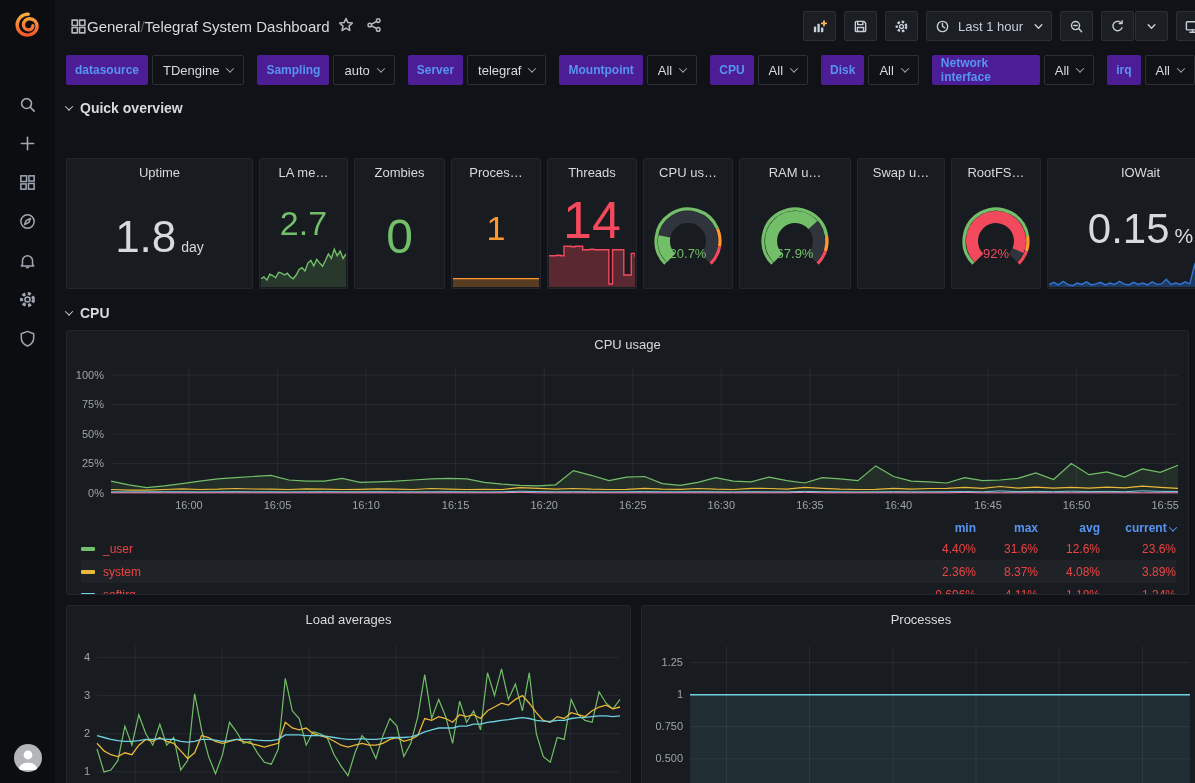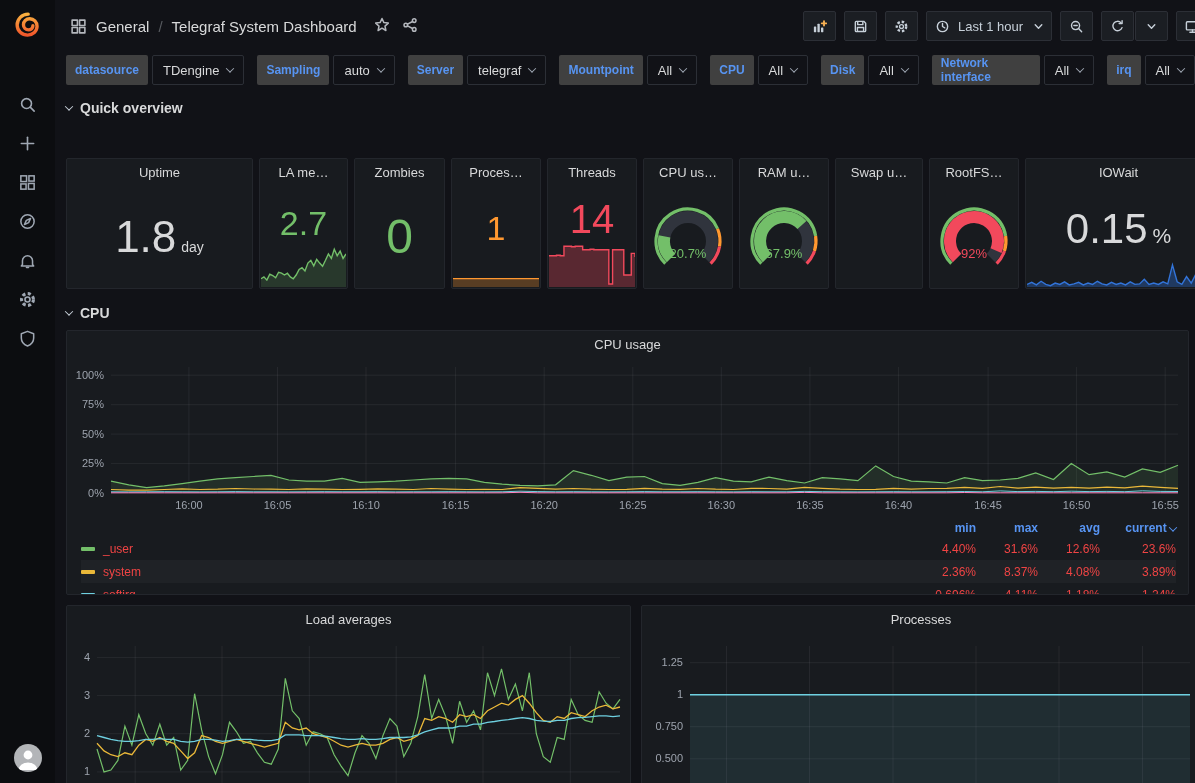--- a/index.html
+++ b/index.html
@@ -8,35 +8,35 @@
   
   .sidebar{position:absolute;left:0;top:0;width:55px;height:783px;background:#0c0d10;z-index:5;}
   .logo{position:absolute;left:14px;top:11px;width:27px;height:27px;}
   .snav{position:absolute;top:85px;left:0;width:55px;display:flex;flex-direction:column;}
   .sicon{width:55px;height:39px;display:flex;align-items:center;justify-content:center;color:#9fa7b3;cursor:pointer;}
   .sicon svg{width:19px;height:19px;}
   .avatar{position:absolute;left:13px;bottom:10px;width:30px;height:30px;cursor:pointer;}
   
   .main{position:absolute;left:55px;top:0;width:1140px;height:783px;}
   .topnav{height:52px;display:flex;align-items:center;justify-content:space-between;padding:0 0 0 15px;}
-  .crumb{display:flex;align-items:center;gap:9px;font-size:15px;}
+  .crumb{display:flex;align-items:center;font-size:15px;}
   .crumb .icon16{width:17px;height:17px;color:#b4b7bd;}
   .crumb-sep{color:#585b60;}
   .crumb-link,.crumb-title{color:#d8d9da;cursor:pointer;}
   .crumb-actions{display:flex;align-items:center;gap:12px;margin-left:8px;color:#b4b7bd;}
   .crumb-actions svg{width:16px;height:16px;cursor:pointer;}
   .toolbar{display:flex;align-items:center;}
   .toolbtn{height:30px;min-width:30px;padding:0 8px;margin-left:8px;background:#1b1e23;border:1px solid #2c2f36;border-radius:2px;display:flex;align-items:center;gap:8px;color:#c7d0d9;font-size:13px;cursor:pointer;box-sizing:border-box;}
   .toolbtn svg{width:15px;height:15px;flex:none;}
   .toolbtn.joined{margin-left:1px;}
   .toolbtn:last-child{margin-right:-14px;}
   
   .submenu{height:36px;display:flex;align-items:center;gap:13px;padding-left:11px;}
   .fpair{display:flex;align-items:center;gap:4px;}
-  .f-label{height:30px;display:flex;align-items:center;padding:0 9px;background:#404040;border-radius:2px;color:#5794f2;font-size:12px;font-weight:600;cursor:default;}
+  .f-label{height:30px;display:flex;align-items:center;padding:0 9px;background:#4c1d95;border-radius:2px;color:#5794f2;font-size:12px;font-weight:600;cursor:default;}
   .f-value{height:30px;display:flex;align-items:center;gap:8px;padding:0 10px;background:#111217;border:1px solid #2c2f36;border-radius:2px;color:#d8d9da;font-size:13px;cursor:pointer;box-sizing:border-box;}
   .chev{display:inline-block;width:5px;height:5px;border-right:1.5px solid #9fa7b3;border-bottom:1.5px solid #9fa7b3;transform:rotate(45deg) translate(-1px,-1px);}
   .chev.lit{border-color:#5794f2;}
   .chev.white{border-color:#c7d0d9;}
   
   .content{padding:6px 0 0 11px;overflow:hidden;height:689px;}
   .sec{display:flex;align-items:center;gap:8px;height:24px;color:#d8d9da;font-weight:700;font-size:14px;cursor:pointer;margin:2px 0 5px 0;}
   .stats-row{display:flex;gap:6px;height:133px;margin-bottom:10px;margin-top:38px;}
   .panel{background:#181b1f;border:1px solid #23262c;border-radius:2px;position:relative;overflow:hidden;flex:none;box-sizing:border-box;}
   .ptitle{height:26px;display:flex;align-items:center;justify-content:center;font-size:13px;font-weight:500;color:#d8d9da;cursor:pointer;white-space:nowrap;}
@@ -349,21 +349,21 @@
               <svg width="86" height="30" style="display:block">
                 <polygon points="0,30 0,21.6 9.555555555555555,21.6 19.11111111111111,21.6 28.666666666666664,21.6 38.22222222222222,21.6 47.77777777777778,21.6 57.33333333333333,21.6 66.88888888888889,21.6 76.44444444444444,21.6 86,21.6 86,30" fill="#ff9830" fill-opacity="0.28"></polygon>
                 <polyline points="0,21.6 9.555555555555555,21.6 19.11111111111111,21.6 28.666666666666664,21.6 38.22222222222222,21.6 47.77777777777778,21.6 57.33333333333333,21.6 66.88888888888889,21.6 76.44444444444444,21.6 86,21.6" fill="none" stroke="#ff9830" stroke-width="1.4"></polyline>
               </svg>
             </div>
           </section>
           <section class="panel stat" style="width: 90px; height: 131px;">
             <div class="ptitle">Threads</div>
             <div class="stat-body" style="padding-bottom:34px;">
             <span class="bigval" style="color:#f2495c">
-              <span style="font-size:40px">14</span>
+              <span style="font-size:52px">14</span>
 
             </span>
             </div>
             <div class="spark" id="sp-threads">
               <svg width="86" height="62" style="display:block">
                 <polygon points="0,62 0,30.799999999999997 3.7391304347826084,30.799999999999997 3.7391304347826084,30.799999999999997 7.478260869565217,30.799999999999997 7.478260869565217,30.2 11.217391304347826,30.2 11.217391304347826,30.799999999999997 14.956521739130434,30.799999999999997 14.956521739130434,21.199999999999996 18.695652173913043,21.199999999999996 18.695652173913043,21.199999999999996 22.434782608695652,21.199999999999996 22.434782608695652,21.799999999999997 26.17391304347826,21.799999999999997 26.17391304347826,21.199999999999996 29.913043478260867,21.199999999999996 29.913043478260867,21.199999999999996 33.65217391304348,21.199999999999996 33.65217391304348,24.799999999999997 37.391304347826086,24.799999999999997 37.391304347826086,24.799999999999997 41.130434782608695,24.799999999999997 41.130434782608695,24.200000000000003 44.869565217391305,24.200000000000003 44.869565217391305,24.799999999999997 48.60869565217391,24.799999999999997 48.60869565217391,24.799999999999997 52.34782608695652,24.799999999999997 52.34782608695652,24.799999999999997 56.08695652173913,24.799999999999997 56.08695652173913,24.799999999999997 59.826086956521735,24.799999999999997 59.826086956521735,59 63.565217391304344,59 63.565217391304344,24.799999999999997 67.30434782608695,24.799999999999997 67.30434782608695,24.799999999999997 71.04347826086956,24.799999999999997 71.04347826086956,24.799999999999997 74.78260869565217,24.799999999999997 74.78260869565217,50 78.52173913043478,50 78.52173913043478,50 82.26086956521739,50 82.26086956521739,28.4 86,28.4 86,32 86,62" fill="#f2495c" fill-opacity="0.3"></polygon>
                 <polyline points="0,30.799999999999997 3.7391304347826084,30.799999999999997 3.7391304347826084,30.799999999999997 7.478260869565217,30.799999999999997 7.478260869565217,30.2 11.217391304347826,30.2 11.217391304347826,30.799999999999997 14.956521739130434,30.799999999999997 14.956521739130434,21.199999999999996 18.695652173913043,21.199999999999996 18.695652173913043,21.199999999999996 22.434782608695652,21.199999999999996 22.434782608695652,21.799999999999997 26.17391304347826,21.799999999999997 26.17391304347826,21.199999999999996 29.913043478260867,21.199999999999996 29.913043478260867,21.199999999999996 33.65217391304348,21.199999999999996 33.65217391304348,24.799999999999997 37.391304347826086,24.799999999999997 37.391304347826086,24.799999999999997 41.130434782608695,24.799999999999997 41.130434782608695,24.200000000000003 44.869565217391305,24.200000000000003 44.869565217391305,24.799999999999997 48.60869565217391,24.799999999999997 48.60869565217391,24.799999999999997 52.34782608695652,24.799999999999997 52.34782608695652,24.799999999999997 56.08695652173913,24.799999999999997 56.08695652173913,24.799999999999997 59.826086956521735,24.799999999999997 59.826086956521735,59 63.565217391304344,59 63.565217391304344,24.799999999999997 67.30434782608695,24.799999999999997 67.30434782608695,24.799999999999997 71.04347826086956,24.799999999999997 71.04347826086956,24.799999999999997 74.78260869565217,24.799999999999997 74.78260869565217,50 78.52173913043478,50 78.52173913043478,50 82.26086956521739,50 82.26086956521739,28.4 86,28.4 86,32" fill="none" stroke="#f2495c" stroke-width="1.4"></polyline>
               </svg>
             </div>
           </section>
@@ -373,21 +373,21 @@
               <svg width="86" height="76" viewBox="0 0 86 76">
     <path d="M 26.03 57.97 A 24 24 0 1 1 59.97 57.97" stroke="#30343d" stroke-width="12" fill="none"></path>
     <path d="M 26.03 57.97 A 24 24 0 0 1 19.43 36.47" stroke="#73bf69" stroke-width="12" fill="none"></path>
     <path d="M 20.37 63.63 A 32 32 0 1 1 72.56 28.75" stroke="#73bf69" stroke-width="3.2" fill="none"></path>
                 <path d="M 72.56 28.75 A 32 32 0 0 1 74.52 46.50" stroke="#ff9830" stroke-width="3.2" fill="none"></path>
                 <path d="M 74.52 46.50 A 32 32 0 0 1 65.63 63.63" stroke="#f2495c" stroke-width="3.2" fill="none"></path>
     <text x="43" y="58" text-anchor="middle" font-size="13" font-weight="500" fill="#73bf69">20.7%</text>
   </svg>
             </div>
           </section>
-          <section class="panel stat" style="width: 90px; height: 131px;">
+          <section class="panel stat" style="width: 112px; height: 131px;">
             <div class="ptitle">RAM u…</div>
             <div class="gaugebox">
               <svg width="86" height="76" viewBox="0 0 86 76">
     <path d="M 26.03 57.97 A 24 24 0 1 1 59.97 57.97" stroke="#30343d" stroke-width="12" fill="none"></path>
     <path d="M 26.03 57.97 A 24 24 0 1 1 60.93 25.04" stroke="#73bf69" stroke-width="12" fill="none"></path>
     <path d="M 20.37 63.63 A 32 32 0 1 1 74.61 35.99" stroke="#73bf69" stroke-width="3.2" fill="none"></path>
                 <path d="M 74.61 35.99 A 32 32 0 0 1 73.43 50.89" stroke="#ff9830" stroke-width="3.2" fill="none"></path>
                 <path d="M 73.43 50.89 A 32 32 0 0 1 65.63 63.63" stroke="#f2495c" stroke-width="3.2" fill="none"></path>
     <text x="43" y="58" text-anchor="middle" font-size="13" font-weight="500" fill="#73bf69">67.9%</text>
   </svg>

